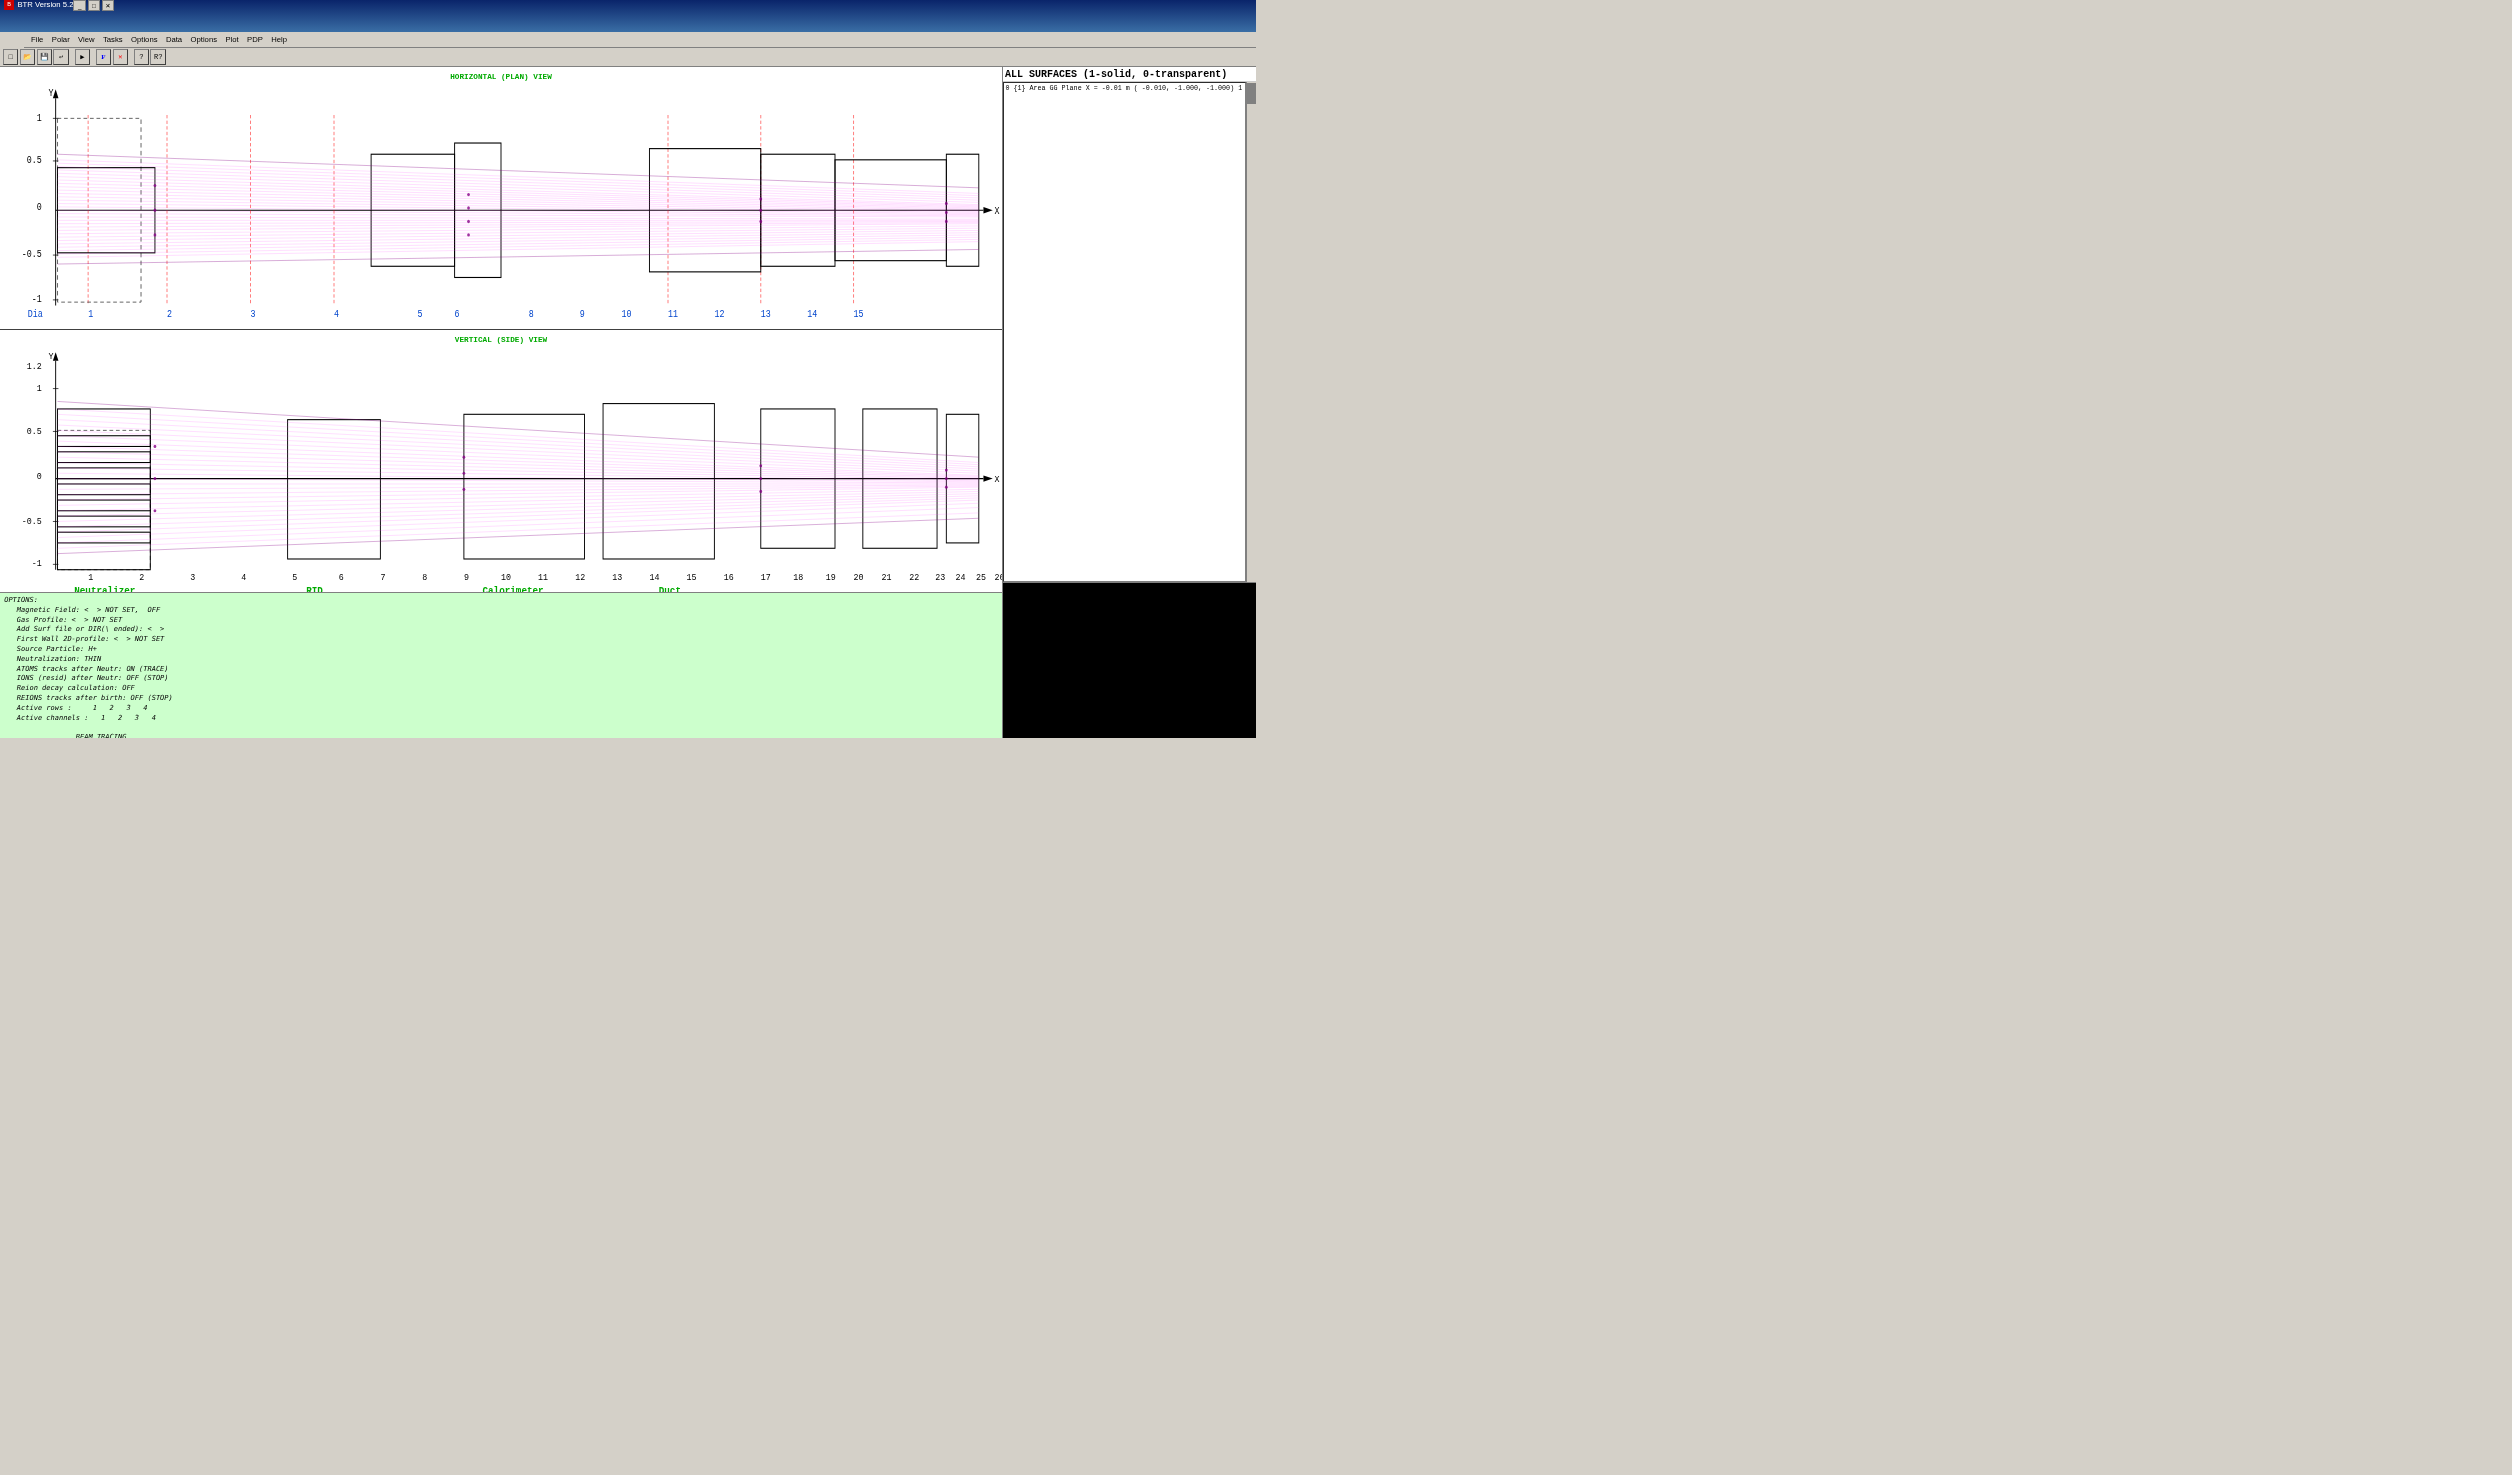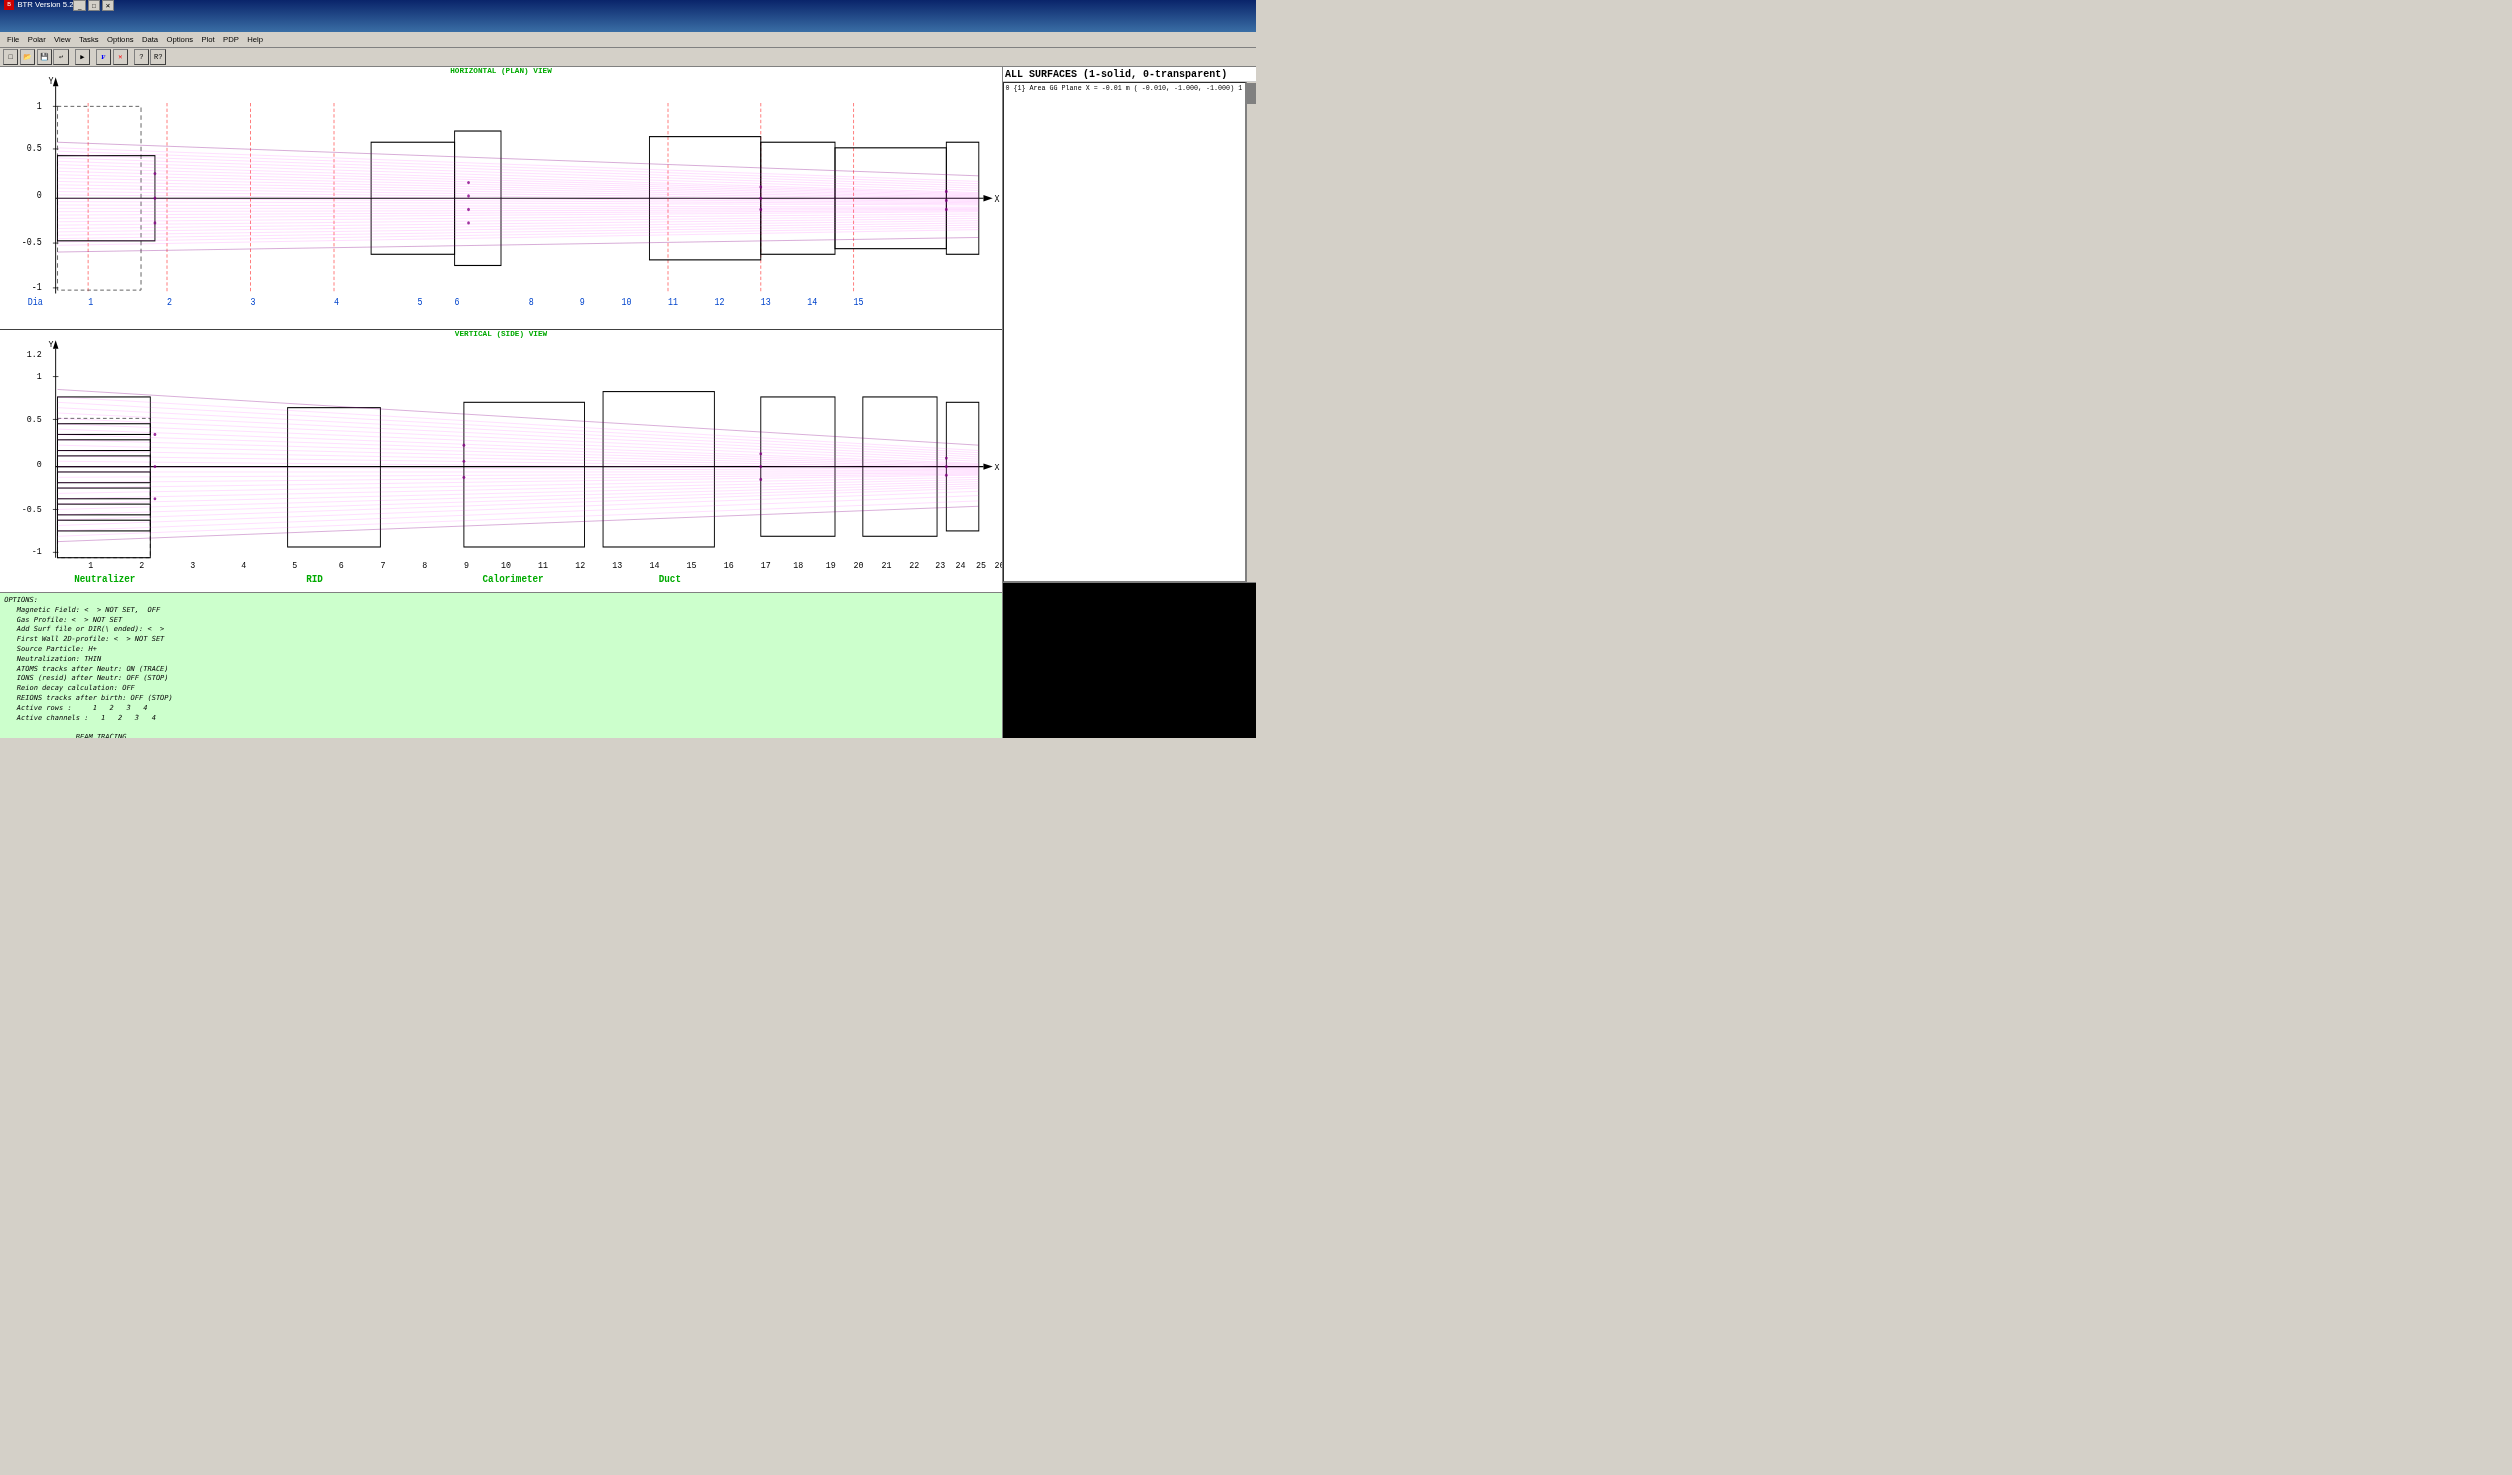--- a/index.html
+++ b/index.html
@@ -40,20 +40,21 @@
     
     #menubar {
       height: 15.5px;
       background: #d4d0c8;
       border-bottom: 0.7px solid #808080;
       display: flex;
       align-items: center;
       padding: 0 2.8px;
       font-family: 'Segoe UI', Arial, sans-serif;
       font-size: 7.7px;
+      margin-left: 24px;
     }
     .menu-item {
       padding: 1.4px 4.2px;
       cursor: pointer;
     }
 
     
     #toolbar {
       height: 19.7px;
       background: #d4d0c8;
@@ -109,21 +110,21 @@
       position: relative;
       background: white;
       overflow: hidden;
     }
 
     .view-title {
       text-align: center;
       color: #00aa00;
       font-weight: bold;
       font-size: 7.7px;
-      padding: 0 0;
+      padding: 6px 0;
       font-family: 'Courier New', monospace;
     }
 
     .view-canvas {
       width: 100%;
       height: calc(100% - 15.5px);
       position: relative;
     }
 
     

